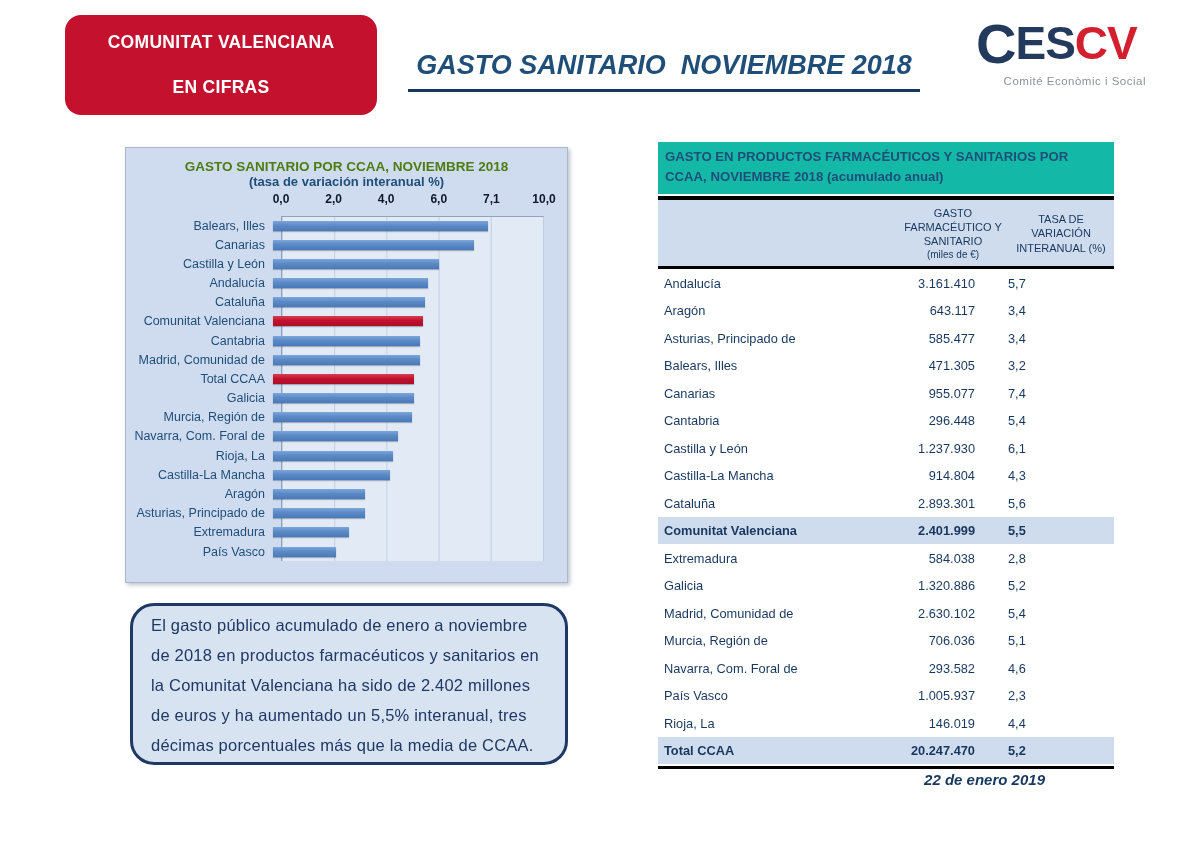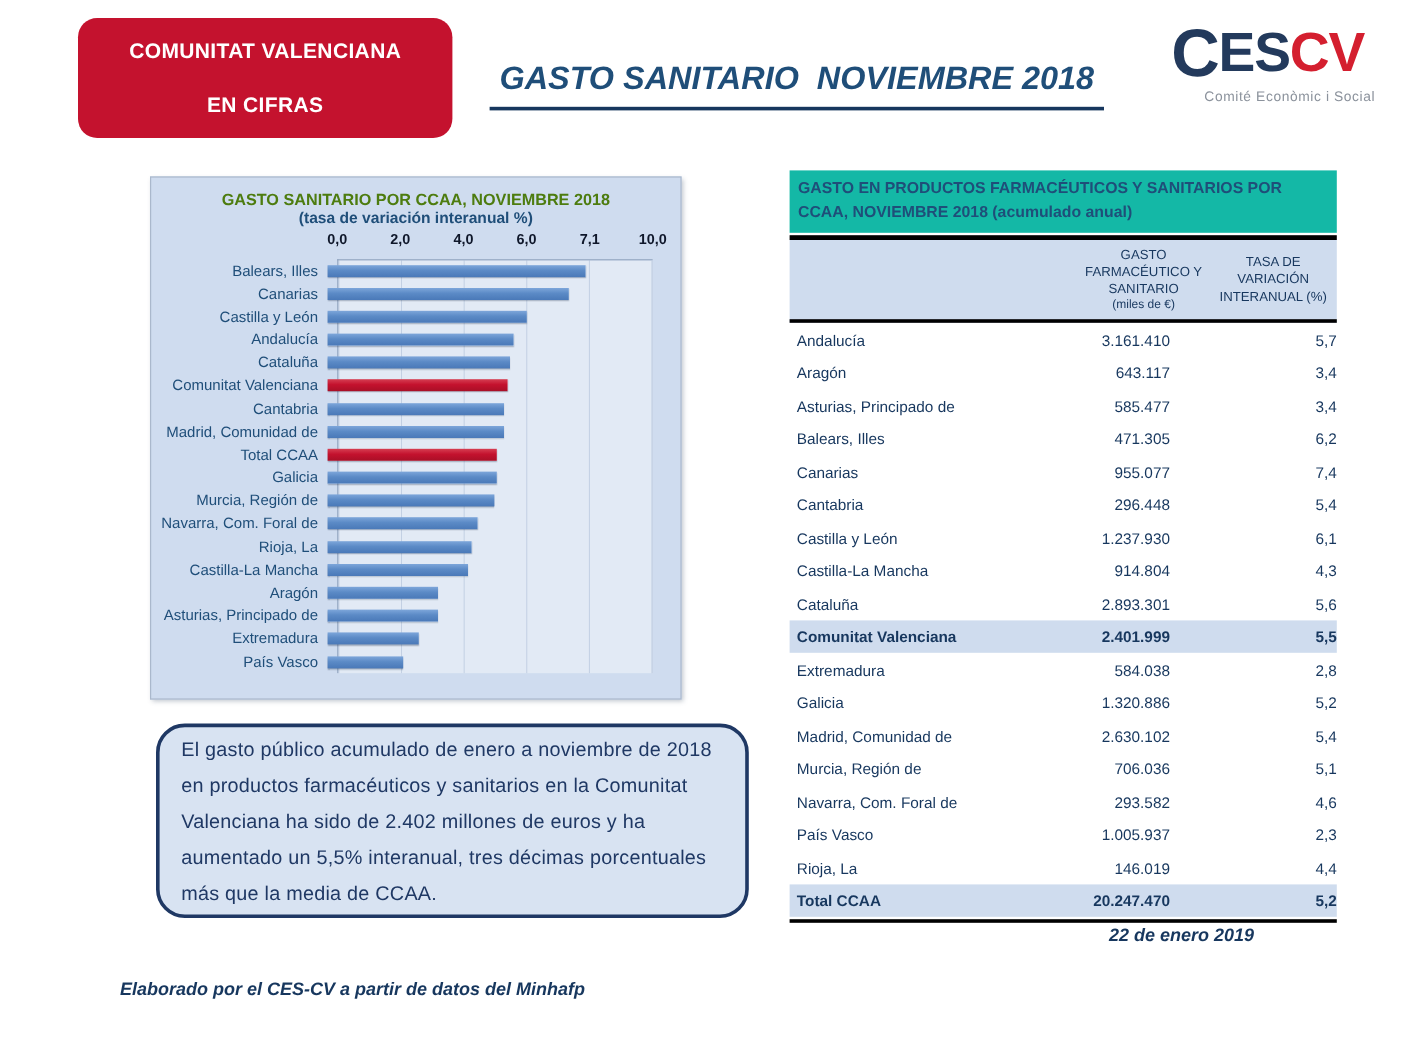--- a/index.html
+++ b/index.html
@@ -59,21 +59,21 @@
     width:147px; text-align:right; padding-right:8px;
     font-size:12.5px; color:#1F4E79; white-space:nowrap;
   }
   .ctrack { flex:1; height:100%; display:flex; align-items:center; }
   .cbar { height:10px; box-shadow:0 1px 1px rgba(40,60,90,0.35); }
   .crow.blue .cbar { background:linear-gradient(#7da6da, #5b8ac6 45%, #4a79b8); }
   .crow.red  .cbar { background:linear-gradient(#d63e52, #c4122e 45%, #a90f27); }
 
   
   .note-box {
-    position:absolute; left:130px; top:603px; width:494px; height:162px;
+    position:absolute; left:130px; top:603px; width:438px; height:162px;
     background:#d8e3f2; border:3px solid #1f3864; border-radius:24px;
     padding:14px 20px 12px 18px; display:flex; align-items:center;
   }
   .note-text { font-size:16.5px; line-height:1.82; color:#1f3864; letter-spacing:0.2px; }
 
   
   .pharma-table { position:absolute; left:658px; top:142px; width:456px; color:#17375E; }
   .table-title {
     background:#14b8a6; font-weight:bold; font-size:13.2px; color:#1F4E79;
     padding:5px 8px 7px 7px; line-height:1.5;
@@ -87,21 +87,21 @@
   .th { text-align:center; font-size:11px; line-height:1.3; }
   .th-sub { font-size:10px; }
   .table-rows { }
   .trow {
     display:grid; grid-template-columns:240px 110px 106px;
     height:27.5px; align-items:center; font-size:12.8px;
   }
   .trow.hl { background:#cfdcee; font-weight:bold; }
   .cell-region { padding-left:6px; }
   .cell-gasto  { text-align:right; padding-right:33px; }
-  .cell-tasa   { text-align:right; }
+  .cell-tasa   { text-align:left; }
   .bottom-line { height:3px; background:#000; margin-top:2px; }
 
   
   .footer-source {
     position:absolute; left:100px; top:816px;
     font-style:italic; font-weight:bold; font-size:15px; color:#17375E;
   }
   .footer-date {
     position:absolute; right:139px; top:771px;
     font-style:italic; font-weight:bold; font-size:15px; color:#17375E;
@@ -318,21 +318,21 @@
 
         <div class="trow">
           <div class="cell-region">Asturias, Principado de</div>
           <div class="cell-gasto">585.477</div>
           <div class="cell-tasa">3,4</div>
         </div>
 
         <div class="trow">
           <div class="cell-region">Balears, Illes</div>
           <div class="cell-gasto">471.305</div>
-          <div class="cell-tasa">6,2</div>
+          <div class="cell-tasa">3,2</div>
         </div>
 
         <div class="trow">
           <div class="cell-region">Canarias</div>
           <div class="cell-gasto">955.077</div>
           <div class="cell-tasa">7,4</div>
         </div>
 
         <div class="trow">
           <div class="cell-region">Cantabria</div>
@@ -408,16 +408,15 @@
 
         <div class="trow hl">
           <div class="cell-region">Total CCAA</div>
           <div class="cell-gasto">20.247.470</div>
           <div class="cell-tasa">5,2</div>
         </div>
       </div>
     <div class="bottom-line"></div>
   </div>
 
-  <div class="footer-source">Elaborado por el CES-CV a partir de datos del Minhafp</div>
   <div class="footer-date">22 de enero 2019</div>
 
 </div>
 
 </body></html>

